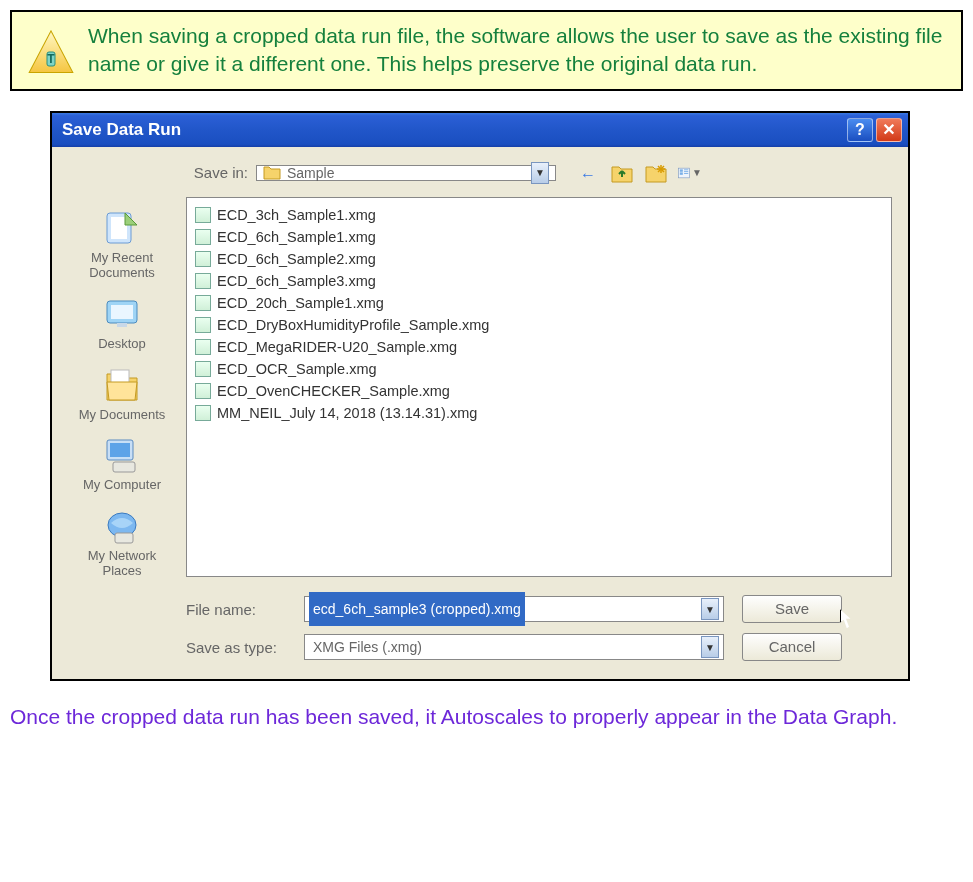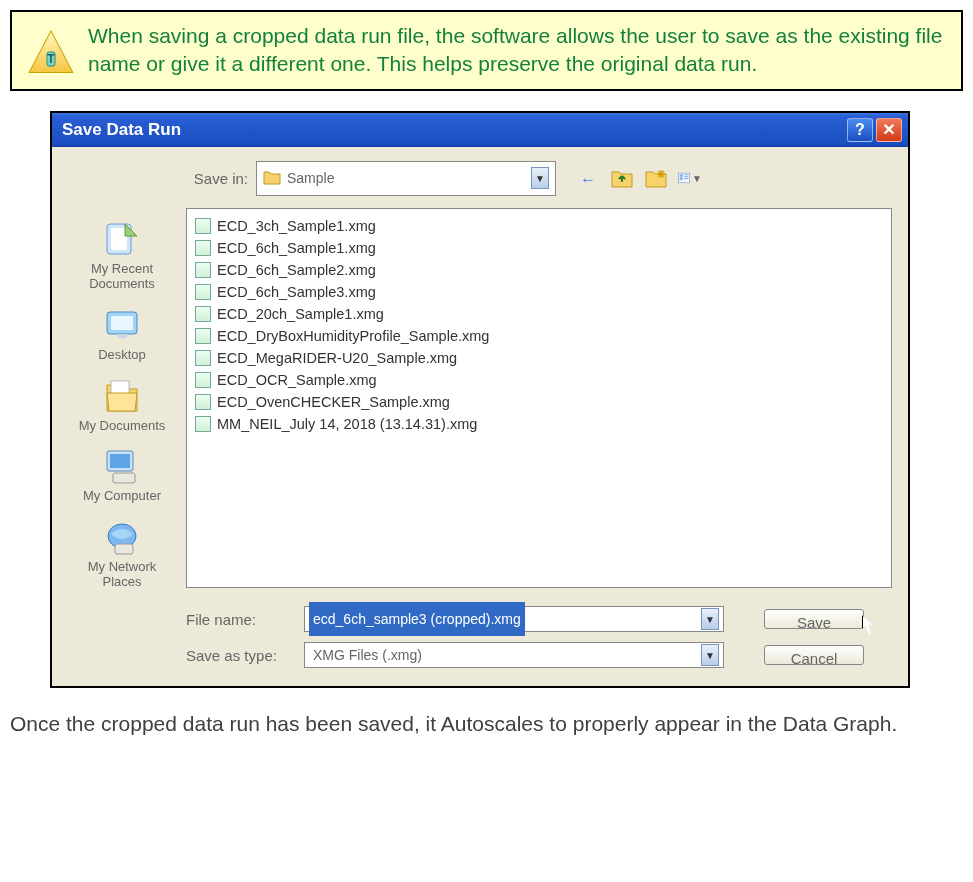--- a/index.html
+++ b/index.html
@@ -84,21 +84,21 @@
     margin-bottom: 12px;
   }
   .save-in-label {
     width: 80px;
     text-align: right;
     font-size: 15px;
   }
   .folder-combo {
     display: flex; align-items:center;
     background: #fff; border: 1px solid #888;
-    height: 35px; width: 300px; padding: 0 6px;
+    height: 16px; width: 300px; padding: 0 6px;
     gap:6px;
   }
   .folder-icon-sm { width: 18px; height: 14px; }
   .combo-arrow {
     width: 18px; height: 22px;
     background: linear-gradient(#e8f0fb,#b8cde8);
     border: 1px solid #7a96bf;
     display:flex; align-items:center; justify-content:center;
     font-size:10px; color:#333;
     margin-left:auto;
@@ -146,47 +146,47 @@
     flex: 1;
     max-width: 420px;
     display:flex; align-items:center;
     background:#fff; border:1px solid #888;
     height:26px; padding:0 4px;
   }
   .brow-combo .sel { display:inline-block; padding:9px 4px; }
   .brow-combo .sel.highlight { background:#316ac5; color:#fff; }
   .brow-combo .combo-arrow { margin-left:auto; }
   .brow-btn {
-    width: 100px; height:20px;
+    width: 100px; height:28px;
     background: linear-gradient(#fefefe,#ece9d8);
     border: 1px solid #888;
     border-radius:3px;
     font-size:15px;
     text-align:center;
     line-height:26px;
-    margin-left: 32px;
+    margin-left: 10px;
   }
   .cursor {
     position: relative;
   }
   .cursor::after {
     content:"";
     position:absolute;
     right:-14px; bottom:-6px;
     width:14px; height:18px;
     background:#fff;
     clip-path: polygon(0 0, 0 70%, 25% 55%, 45% 100%, 60% 92%, 40% 50%, 70% 50%);
     border-left:1px solid #000; border-top:1px solid #000;
     filter: drop-shadow(0 0 0.5px #000);
   }
   .footer-text {
     margin-top: 22px;
     font-size: 21px;
     line-height: 1.35;
-    color:#404040;
+    color:#6d28d9;
   }
 </style>
 </head>
 <body>
 
 <div class="note-box">
   <svg class="note-icon" viewBox="0 0 50 50">
     <polygon points="25,4 46,44 4,44" fill="#ffe36b" stroke="#c9a400" stroke-width="2"></polygon>
     <polygon points="25,4 46,44 4,44" fill="url(#g1)"></polygon>
     <defs>

